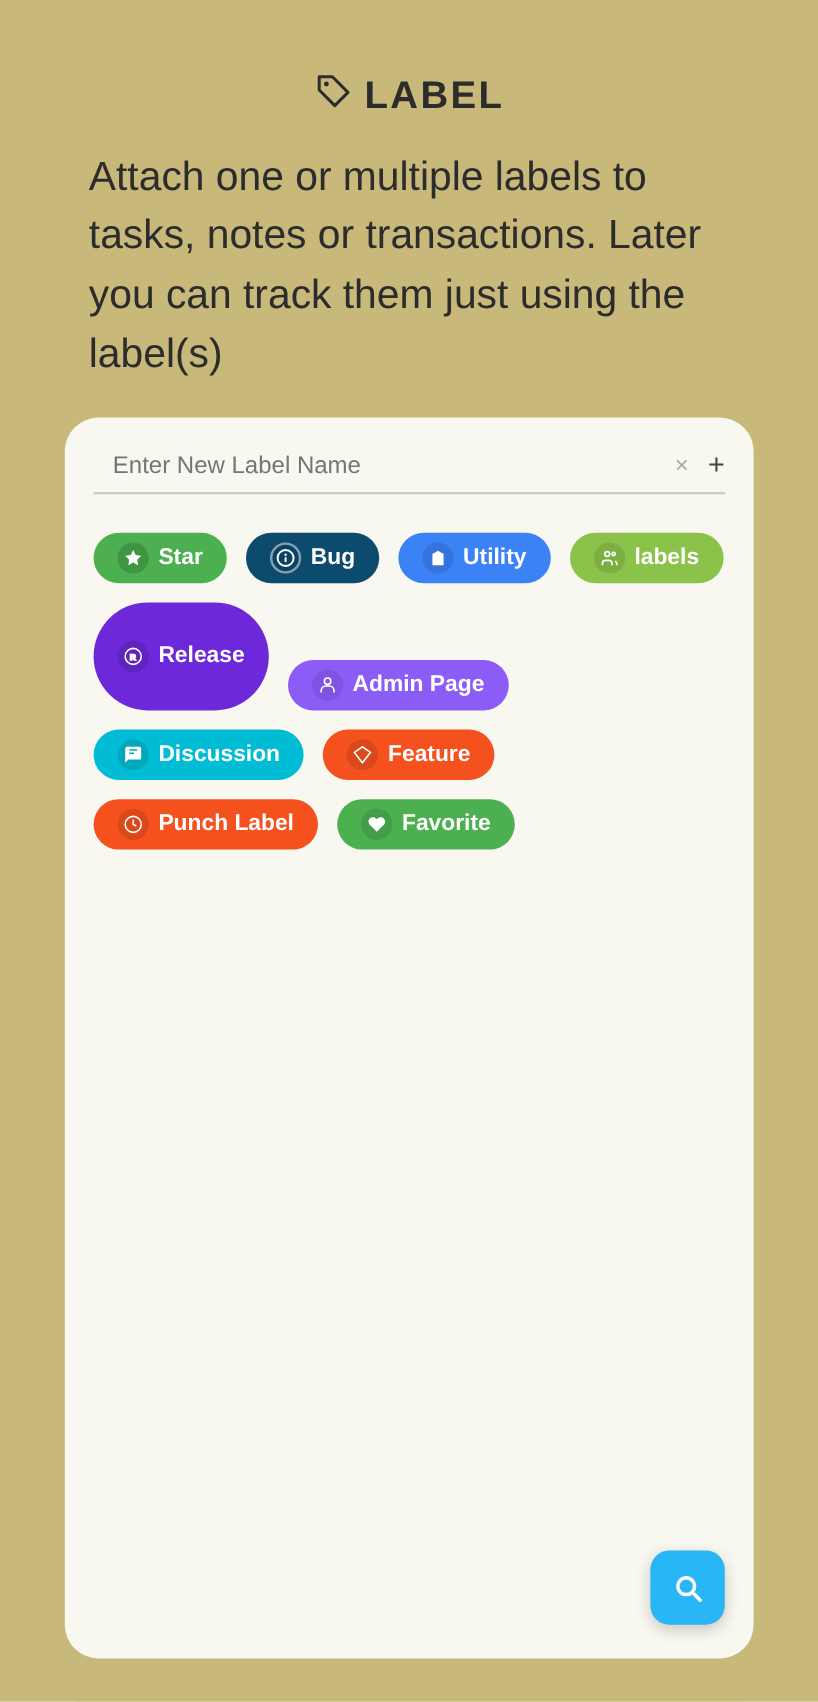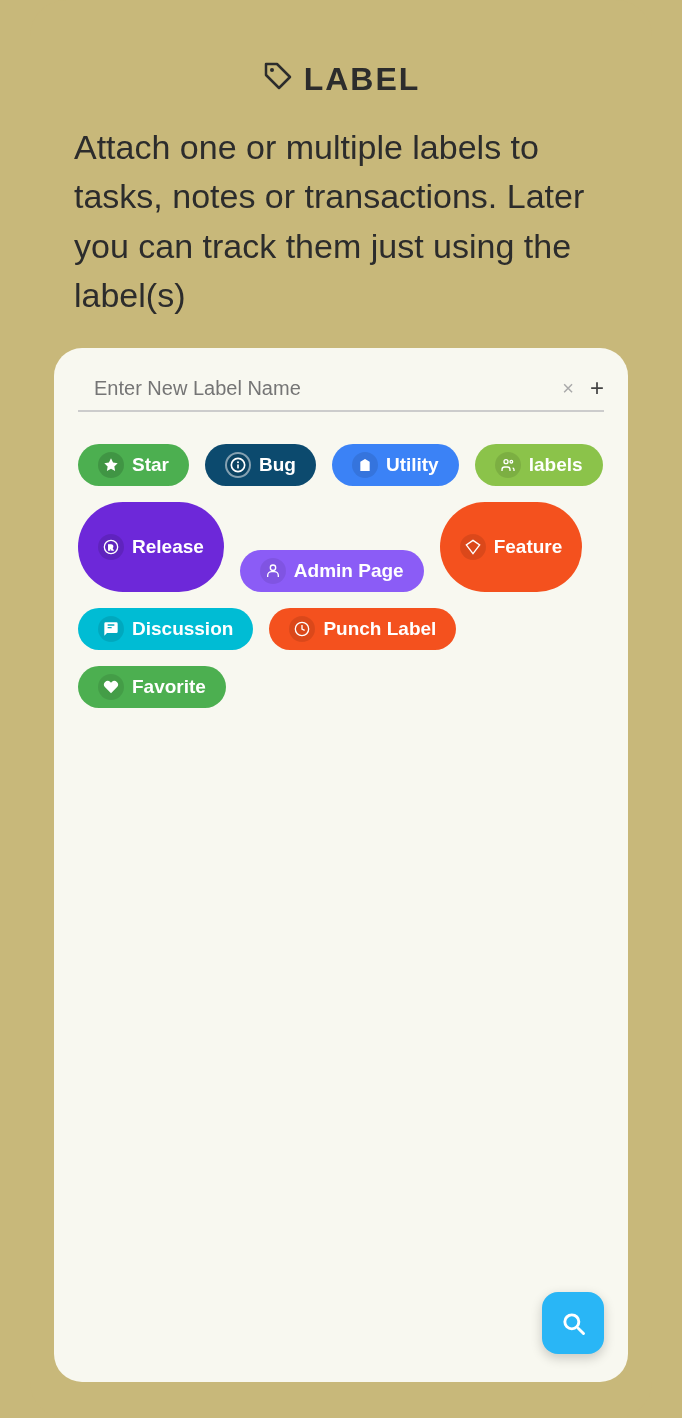--- a/index.html
+++ b/index.html
@@ -266,35 +266,35 @@
         </div>
         <div class="label-chip chip-adminpage">
           <span class="chip-icon">
             <svg width="16" height="16" viewBox="0 0 24 24" fill="none" stroke="white" stroke-width="2">
               <circle cx="12" cy="7" r="4"></circle>
               <path d="M4 21v-2a6 6 0 0 1 6-6h4a6 6 0 0 1 6 6v2"></path>
             </svg>
           </span>
           <span>Admin Page</span>
         </div>
-        <div class="label-chip chip-feature">
-          <span class="chip-icon">
-            <svg width="16" height="16" viewBox="0 0 24 24" fill="none" stroke="white" stroke-width="2">
-              <path d="M12 2L2 9l10 13 10-13L12 2z"></path>
-            </svg>
-          </span>
-          <span>Feature</span>
-        </div>
         <div class="label-chip chip-discussion">
           <span class="chip-icon">
             <svg width="16" height="16" viewBox="0 0 24 24" fill="white">
               <path d="M20 2H4a2 2 0 0 0-2 2v18l4-4h14a2 2 0 0 0 2-2V4a2 2 0 0 0-2-2zm-7 9H7V9h6v2zm4-4H7V5h10v2z"></path>
             </svg>
           </span>
           <span>Discussion</span>
+        </div>
+        <div class="label-chip chip-feature">
+          <span class="chip-icon">
+            <svg width="16" height="16" viewBox="0 0 24 24" fill="none" stroke="white" stroke-width="2">
+              <path d="M12 2L2 9l10 13 10-13L12 2z"></path>
+            </svg>
+          </span>
+          <span>Feature</span>
         </div>
         <div class="label-chip chip-punchcard">
           <span class="chip-icon">
             <svg width="16" height="16" viewBox="0 0 24 24" fill="none" stroke="white" stroke-width="2">
               <circle cx="12" cy="12" r="10"></circle>
               <polyline points="12 6 12 12 16 14"></polyline>
             </svg>
           </span>
           <span>Punch Label</span>
         </div>

